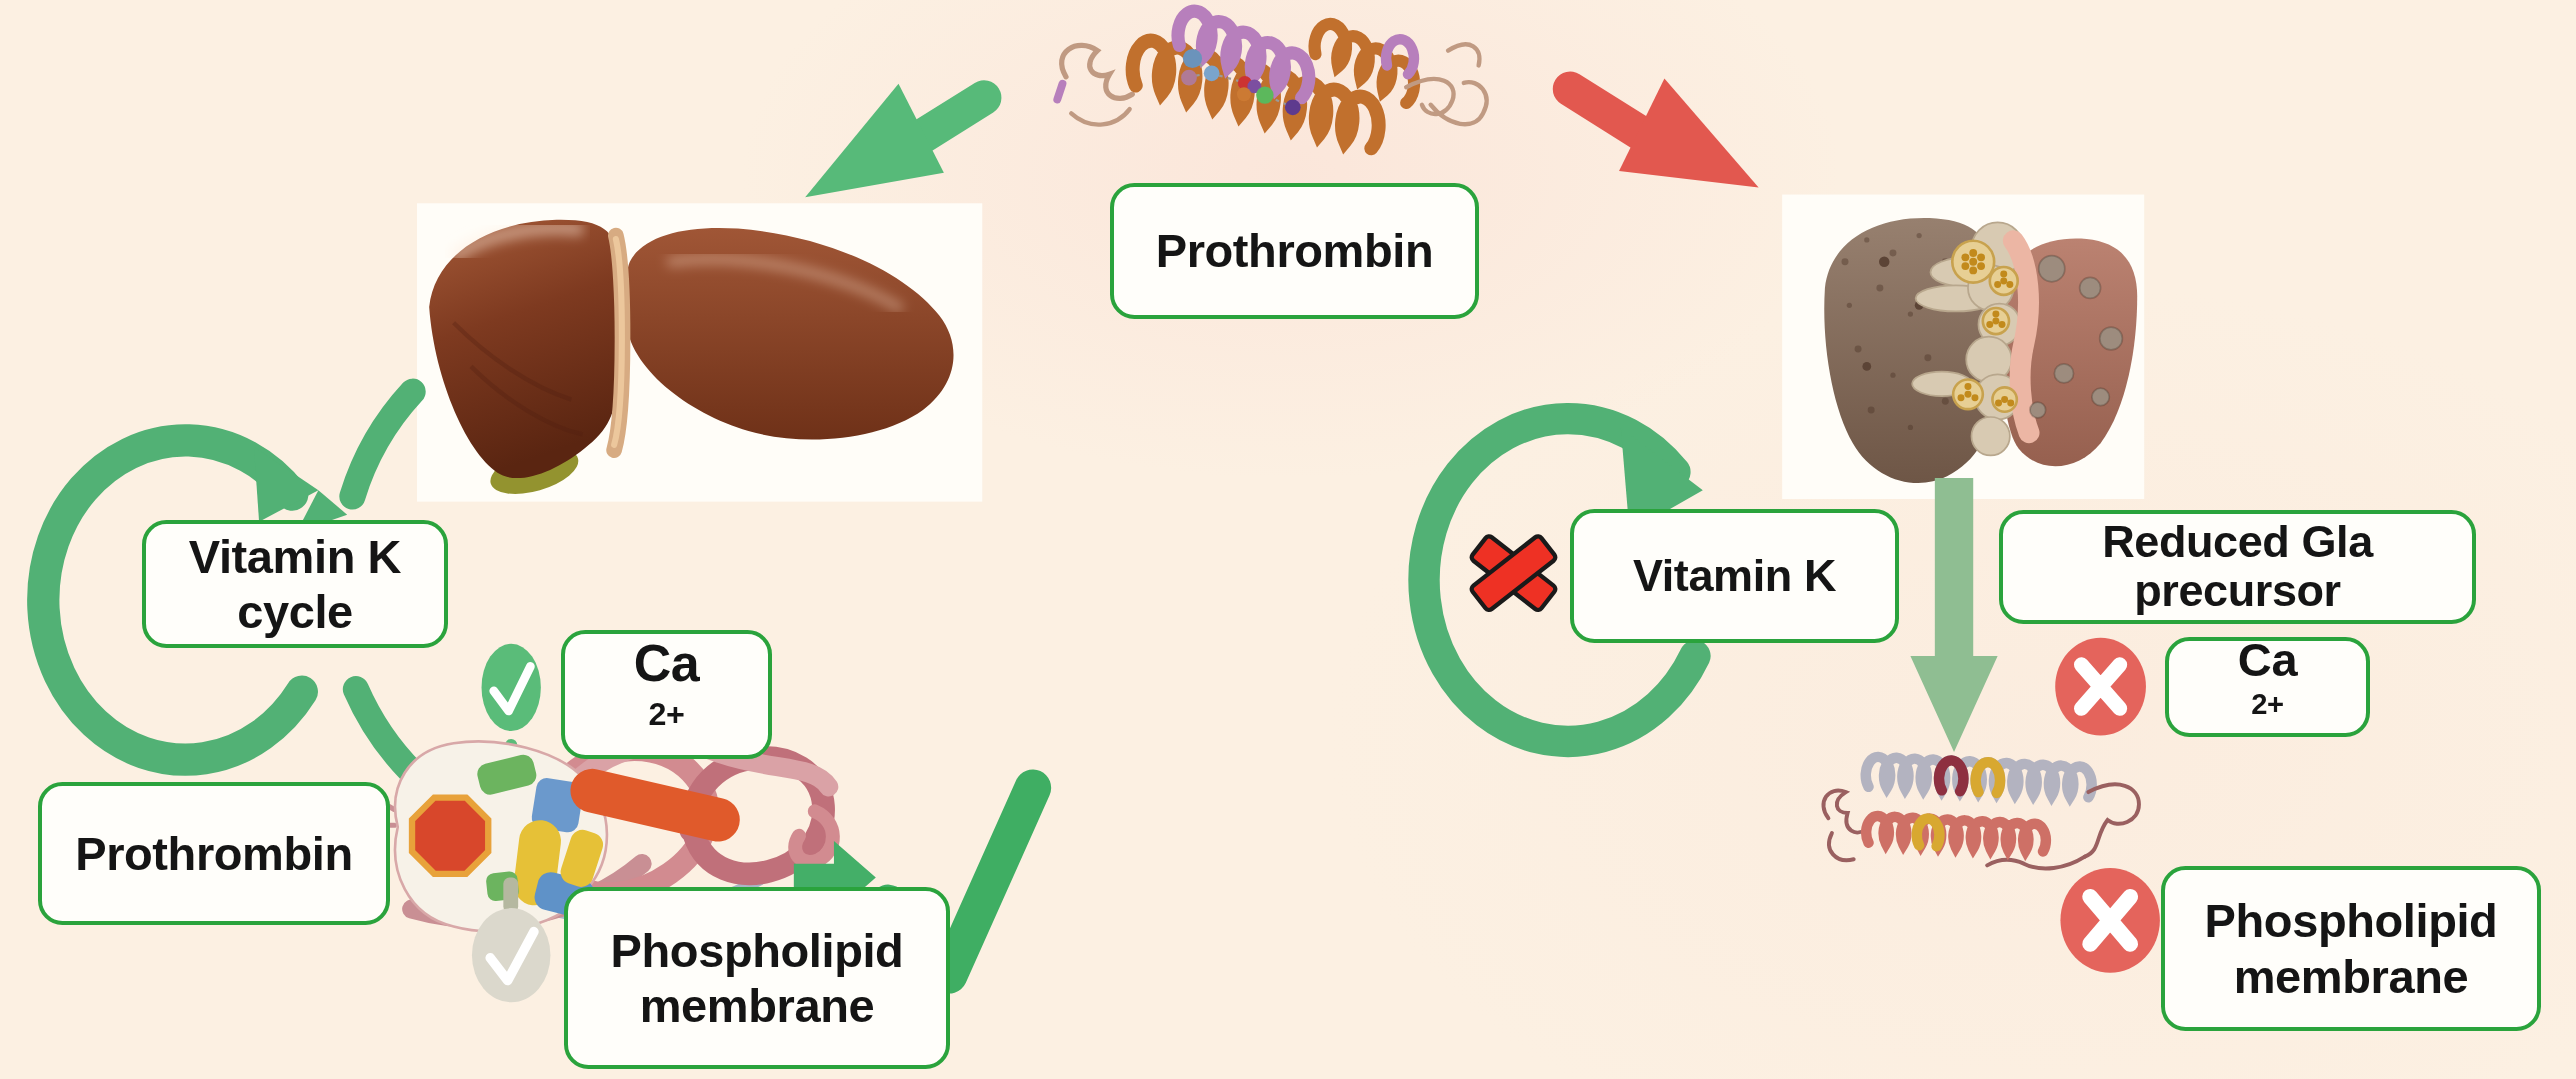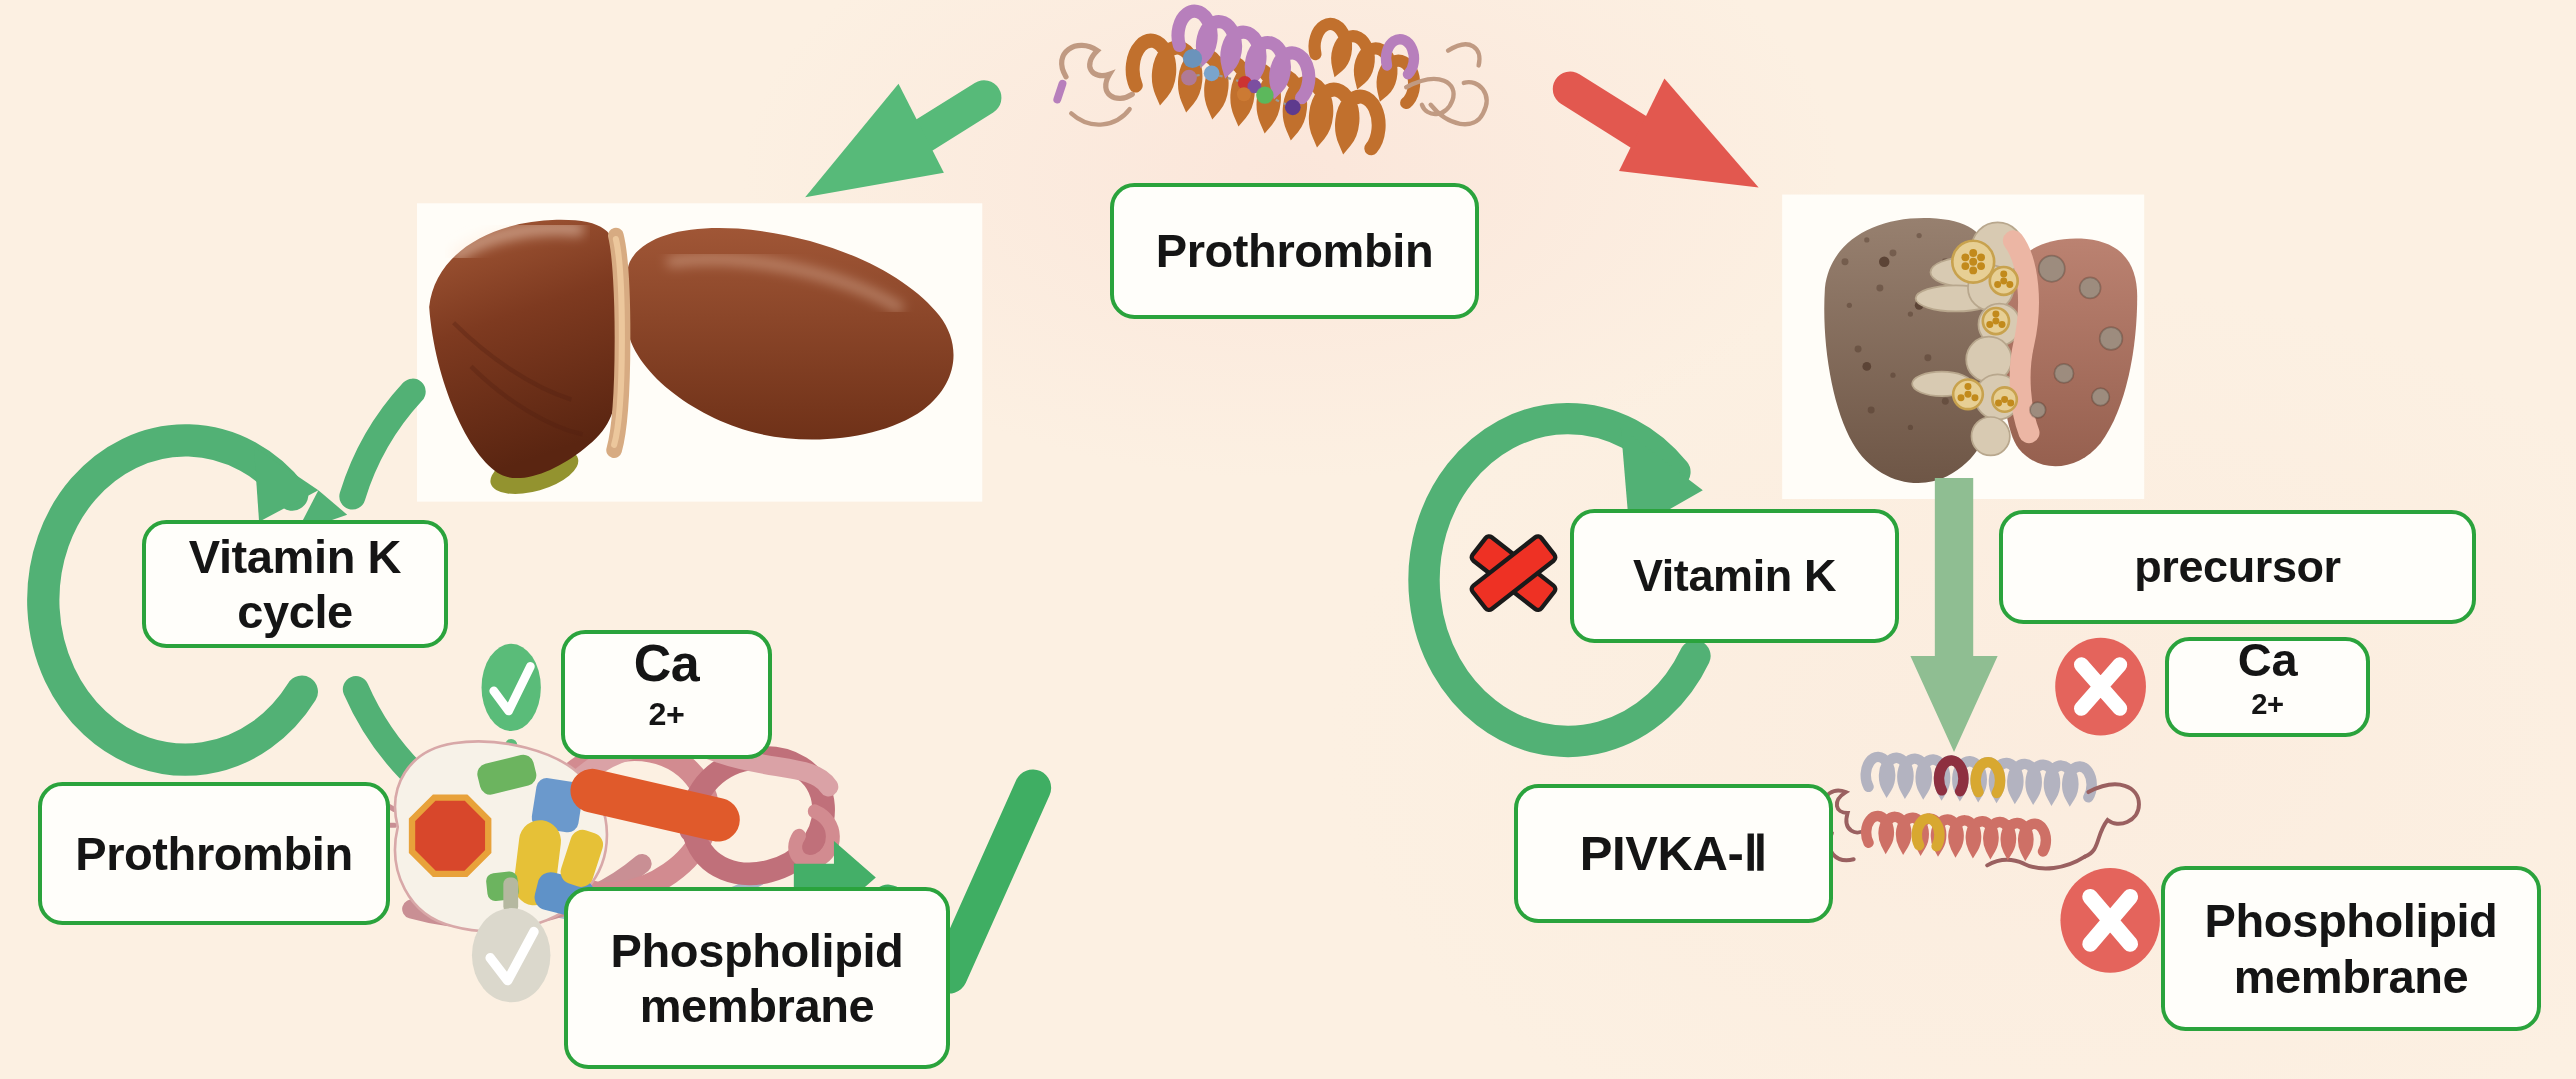--- a/index.html
+++ b/index.html
@@ -281,30 +281,28 @@
   <div class="label-box" style="left:564px;top:887px;width:378px;height:174px;font-size:47px;">
     <span>Phospholipid</span>
     <span>membrane</span>
   </div>
 
   <div class="label-box" style="left:1570px;top:509px;width:321px;height:126px;font-size:45px;">
     <span>Vitamin K</span>
   </div>
 
   <div class="label-box" style="left:1999px;top:510px;width:469px;height:106px;font-size:45px;line-height:1.08;">
+    <span>Reduced Gla</span>
     <span>precursor</span>
   </div>
 
   <div class="label-box" style="left:2165px;top:637px;width:197px;height:92px;font-size:47px;">
     <span class="ca-line"><span>Ca</span><sup>2+</sup></span>
   </div>
 
-  <div class="label-box" style="left:1514px;top:784px;width:311px;height:131px;font-size:49px;">
-    <span>PIVKA-Ⅱ</span>
-  </div>
 
   <div class="label-box" style="left:2161px;top:866px;width:372px;height:157px;font-size:47px;">
     <span>Phospholipid</span>
     <span>membrane</span>
   </div>
 
 </div>
 
 
 </body></html>

